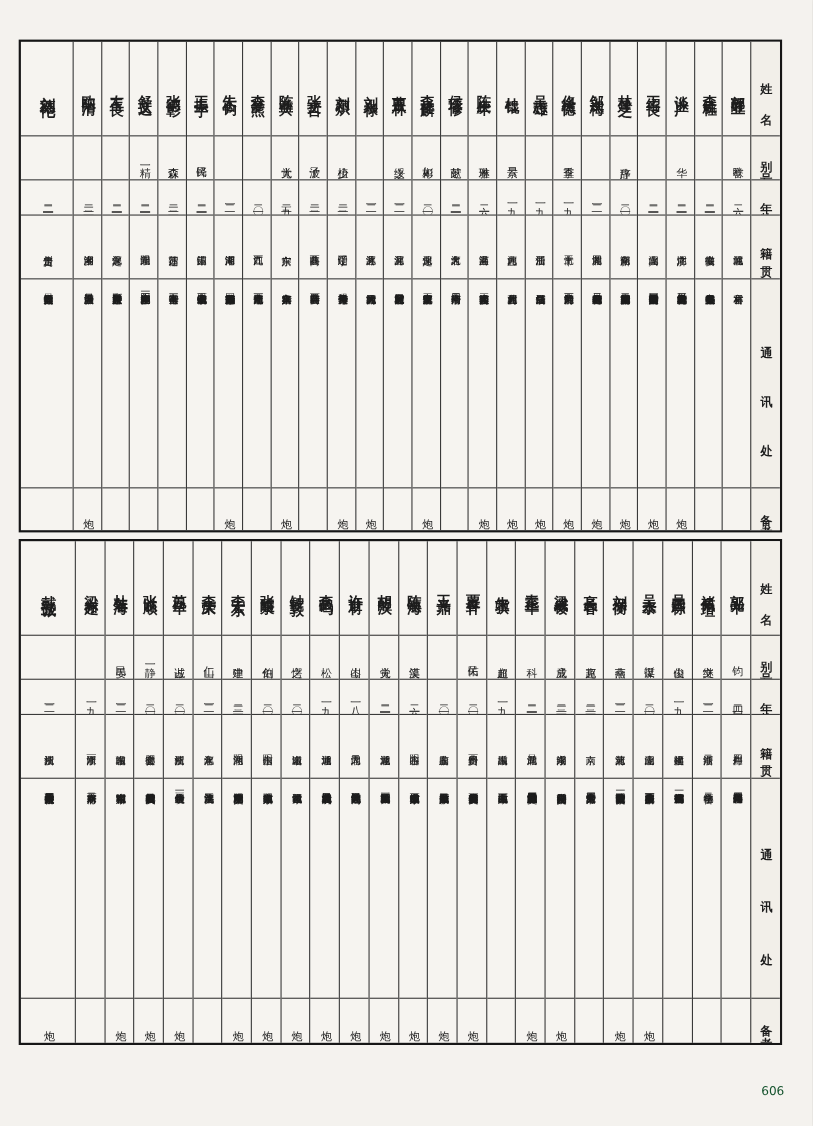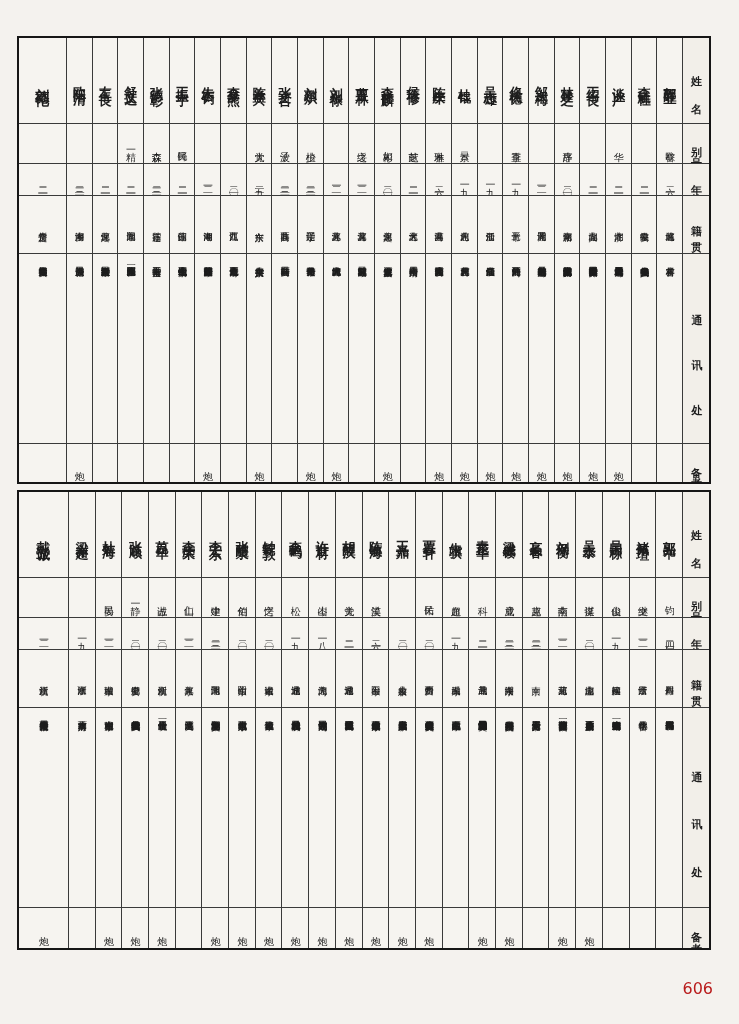--- a/index.html
+++ b/index.html
@@ -34,21 +34,21 @@
   .cell.name{height:86px;font-size:13px;font-weight:700;letter-spacing:3px;}
   .cell.alias{height:40px;font-size:10px;}
   .cell.age{height:32px;font-size:10px;letter-spacing:1px;}
   .cell.native{height:58px;font-size:9px;}
   .cell.addr{height:190px;font-size:9px;line-height:1.25;justify-content:flex-start;padding-top:6px;}
   .cell.note{height:38px;font-size:10px;}
   .second .cell.addr{height:200px;}
   .second .cell.note{height:40px;}
   .col.bold .cell.name{font-weight:800;font-size:14px;}
   .header-col .cell{font-weight:700;font-size:11px;justify-content:space-evenly;letter-spacing:0;}
-  .pageno{position:absolute;right:26px;bottom:26px;font-size:16px;color:#b91c1c;}
+  .pageno{position:absolute;right:26px;bottom:26px;font-size:11px;color:#14532d;}
 </style>
 </head>
 <body>
 
 <div class="sheet">
   <div class="tables">
     <section class="table first">
         <div class="col header-col">
           <div class="cell name">
             <span>姓</span>

